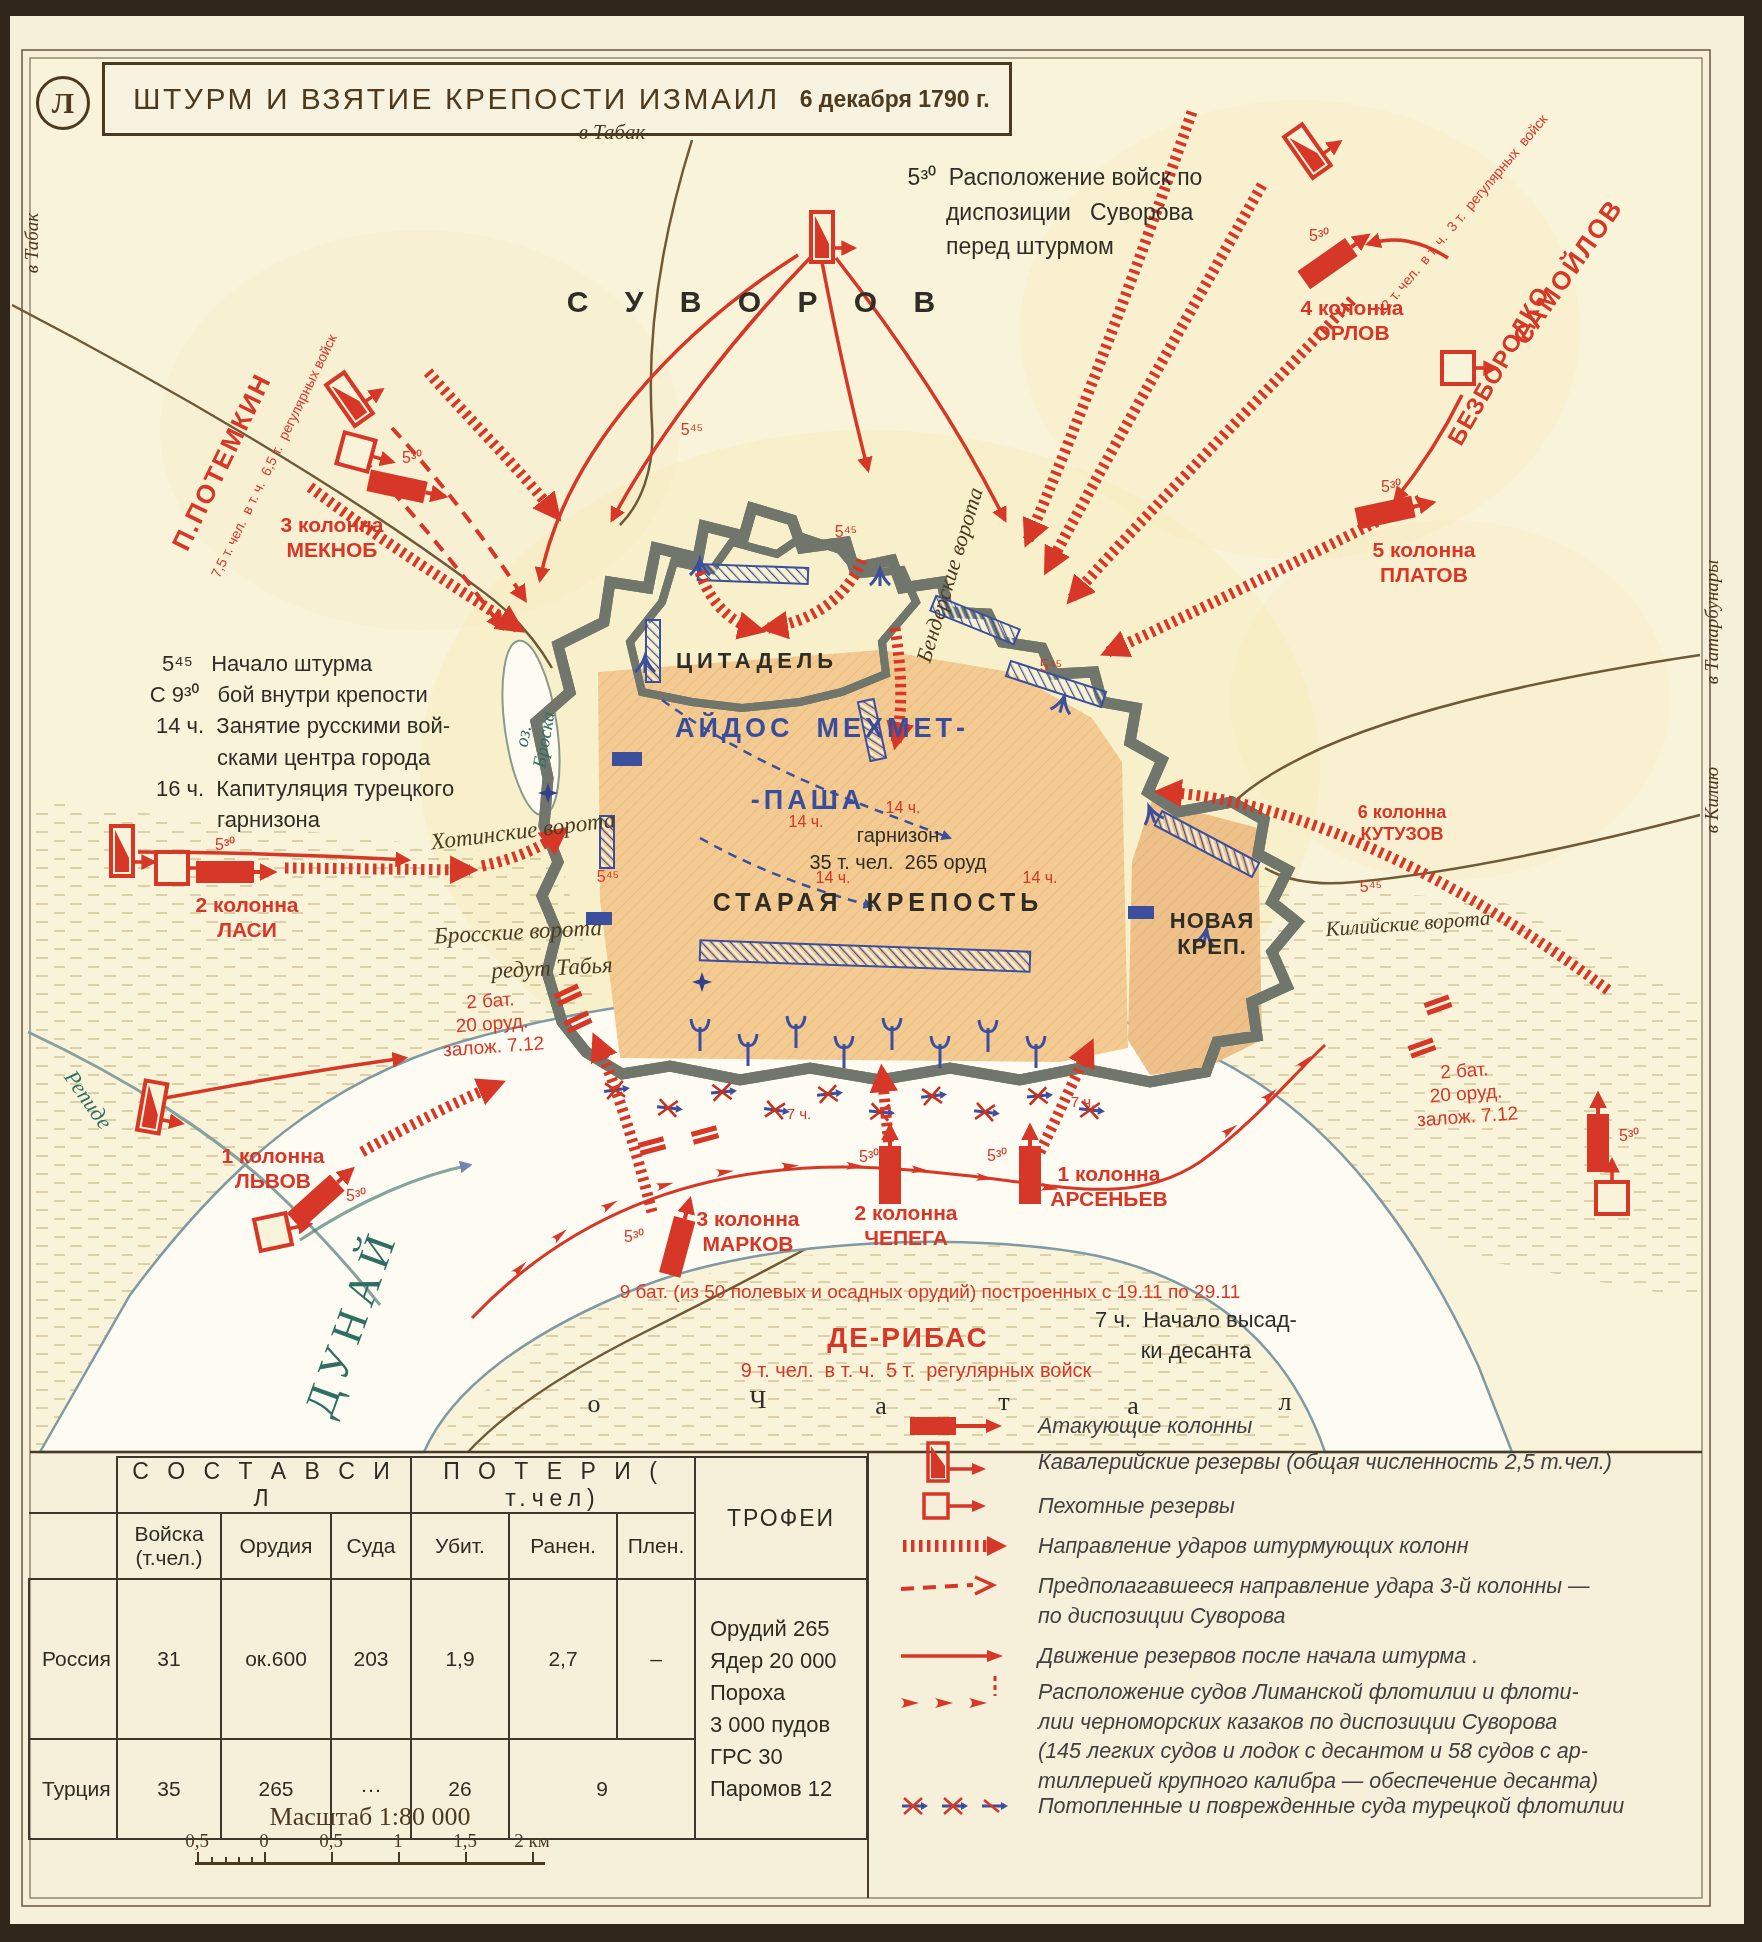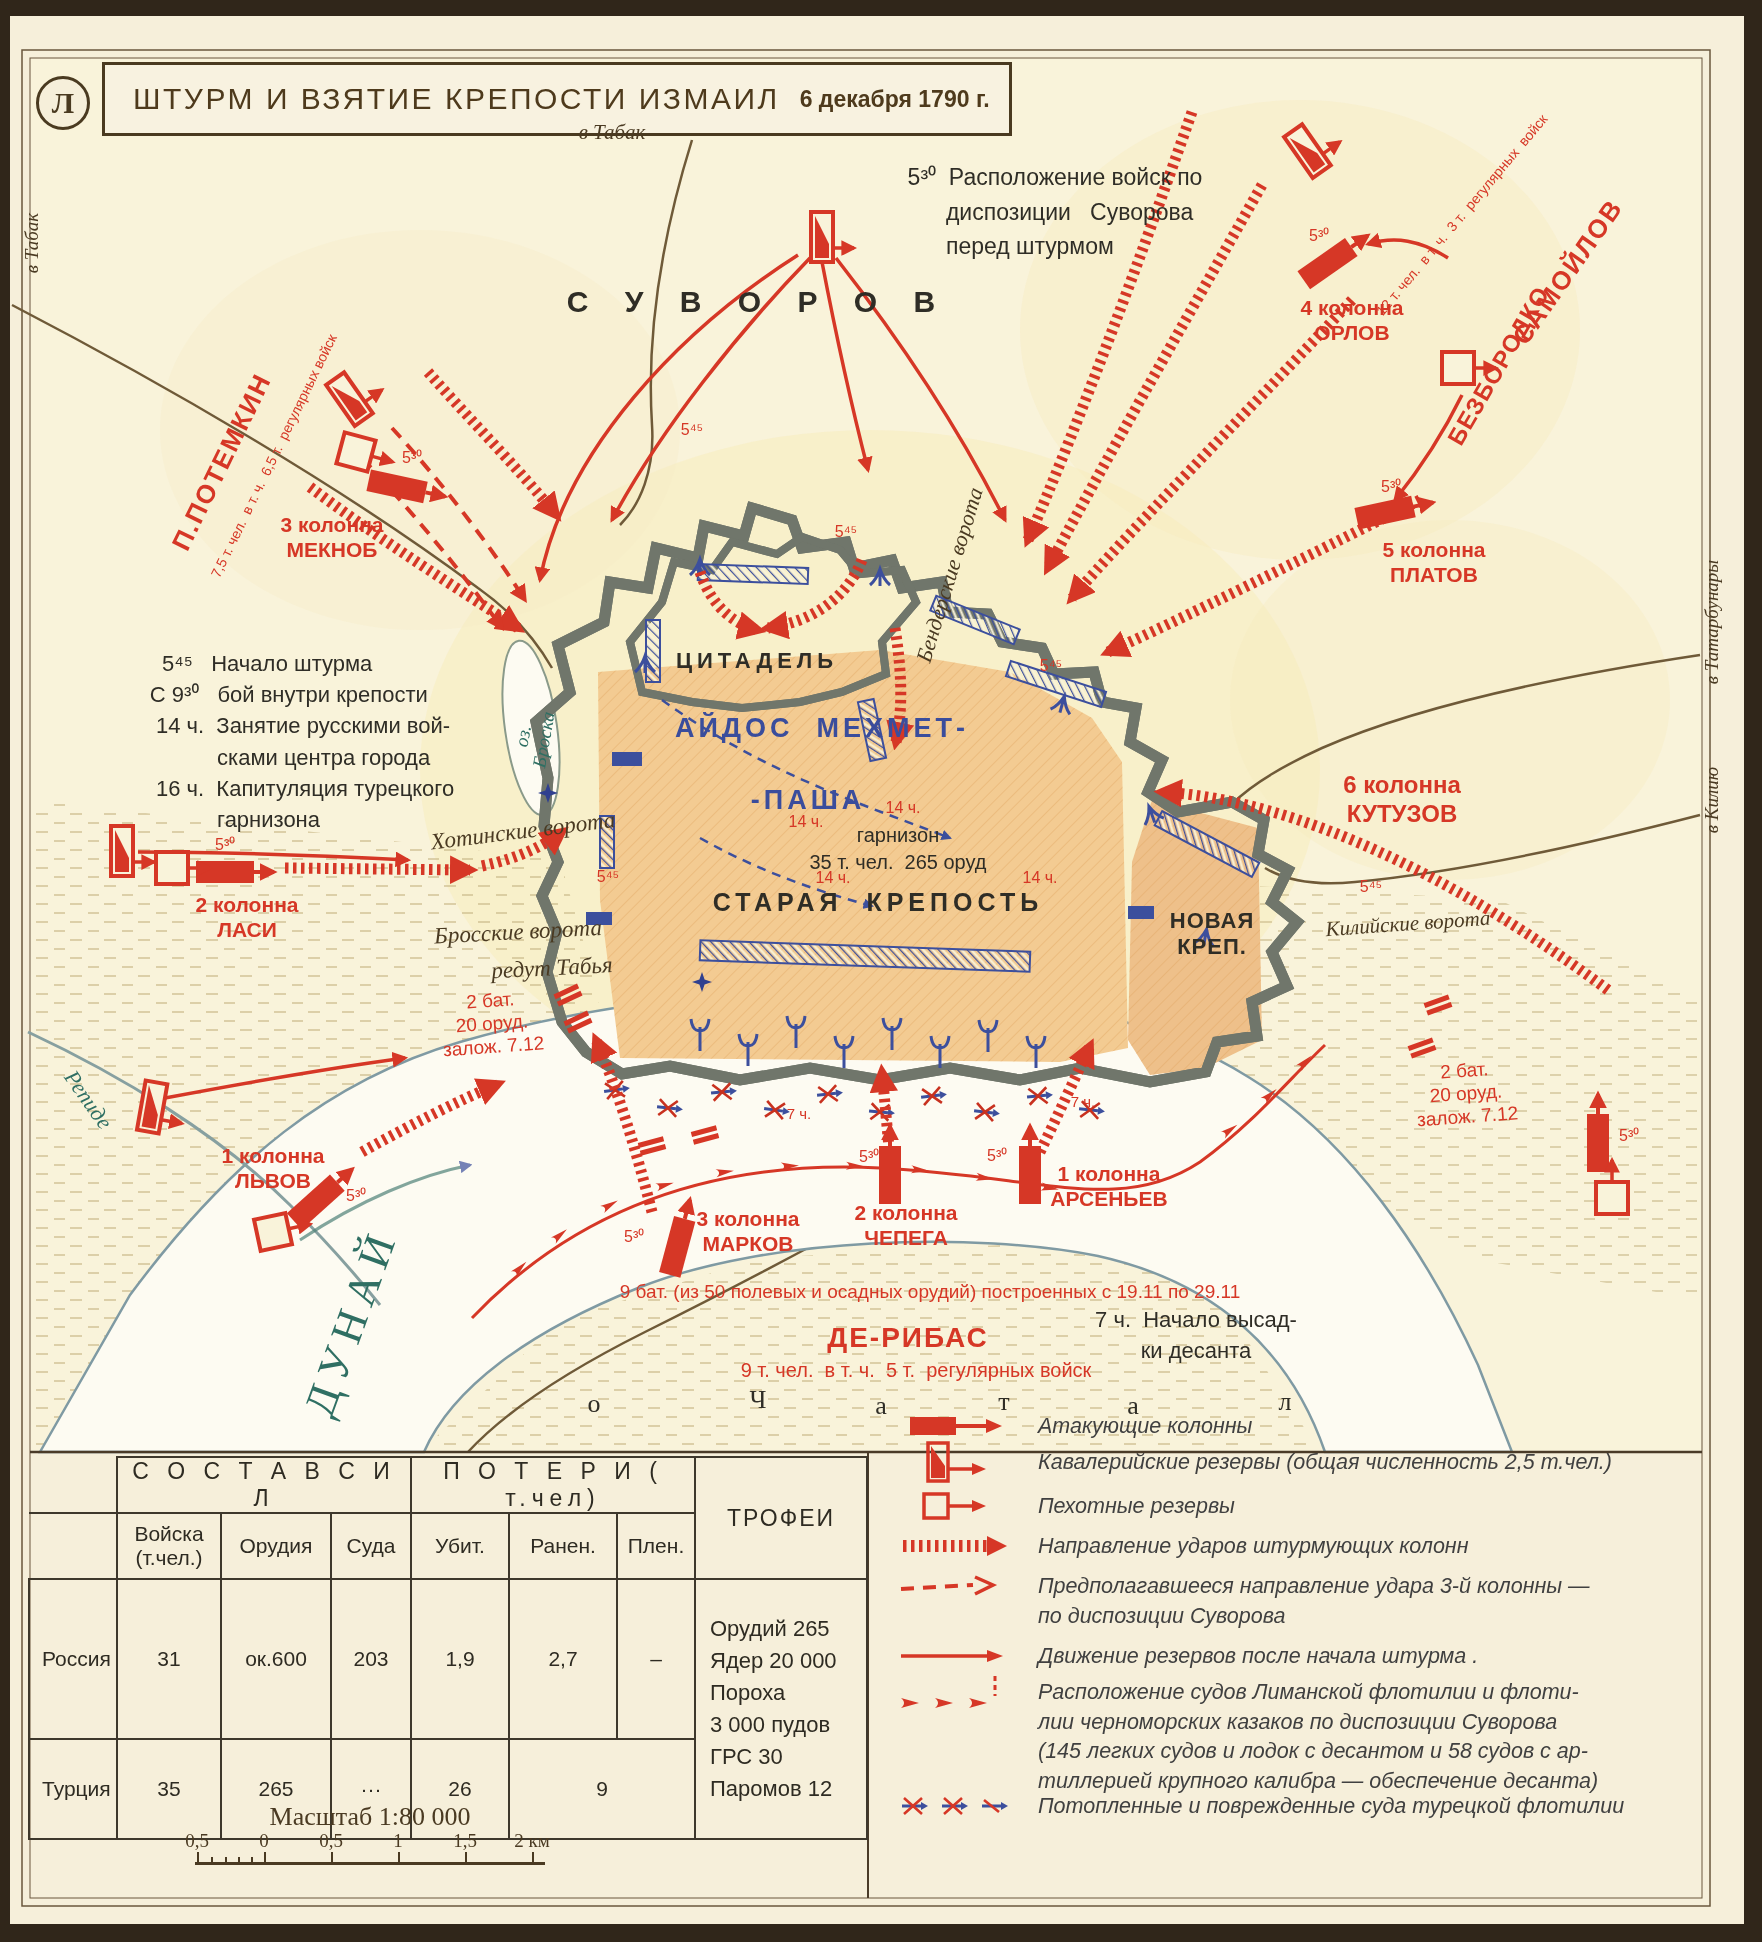--- a/index.html
+++ b/index.html
@@ -304,23 +304,23 @@
 МЕКНОБ</div>
       <div class="ml" style="left: 247px; top: 917px; font-size: 21px; color: rgb(214, 55, 38); transform: translate(-50%, -50%) rotate(0deg); font-weight: 700;">2 колонна
 ЛАСИ</div>
       <div class="ml" style="left: 273px; top: 1168px; font-size: 21px; color: rgb(214, 55, 38); transform: translate(-50%, -50%) rotate(0deg); font-weight: 700;">1 колонна
 ЛЬВОВ</div>
       <div class="ml" style="left: 1352px; top: 320px; font-size: 21px; color: rgb(214, 55, 38); transform: translate(-50%, -50%) rotate(0deg); font-weight: 700;">4 колонна
 ОРЛОВ</div>
       <div class="ml" style="left: 1568px; top: 272px; font-size: 26px; color: rgb(214, 55, 38); transform: translate(-50%, -50%) rotate(-55deg); font-weight: 700; letter-spacing: 2px;">САМОЙЛОВ</div>
       <div class="ml" style="left: 1499px; top: 366px; font-size: 24px; color: rgb(214, 55, 38); transform: translate(-50%, -50%) rotate(-60deg); font-weight: 700; letter-spacing: 1px;">БЕЗБОРОДКО</div>
       <div class="ml" style="left: 1462px; top: 215px; font-size: 14px; color: rgb(214, 55, 38); transform: translate(-50%, -50%) rotate(-50deg);">12 т. чел.  в т. ч.  3 т.  регулярных  войск</div>
-      <div class="ml" style="left: 1424px; top: 562px; font-size: 21px; color: rgb(214, 55, 38); transform: translate(-50%, -50%) rotate(0deg); font-weight: 700; margin-left: 10px;">5 колонна
+      <div class="ml" style="left: 1424px; top: 562px; font-size: 21px; color: rgb(214, 55, 38); transform: translate(-50%, -50%) rotate(0deg); font-weight: 700;">5 колонна
 ПЛАТОВ</div>
-      <div class="ml" style="left: 1402px; top: 800px; font-size: 24px; color: rgb(214, 55, 38); transform: translate(-50%, -50%) rotate(0deg); font-weight: 700;">6 колонна
+      <div class="ml" style="left: 1402px; top: 824px; font-size: 18px; color: rgb(214, 55, 38); transform: translate(-50%, -50%) rotate(0deg); font-weight: 700;">6 колонна
 КУТУЗОВ</div>
       <div class="ml" style="left: 1212px; top: 934px; font-size: 22px; color: rgb(47, 45, 38); transform: translate(-50%, -50%) rotate(0deg); font-weight: 700; letter-spacing: 1px;">НОВАЯ
 КРЕП.</div>
       <div class="ml" style="left: 1408px; top: 924px; font-size: 21px; color: rgb(74, 58, 34); transform: translate(-50%, -50%) rotate(-4deg); font-style: italic; font-family: &quot;Liberation Serif&quot;, serif;">Килийские ворота</div>
       <div class="ml" style="left: 757px; top: 661px; font-size: 22px; color: rgb(47, 45, 38); transform: translate(-50%, -50%) rotate(0deg); font-weight: 700; letter-spacing: 5px;">ЦИТАДЕЛЬ</div>
       <div class="ml" style="left: 822px; top: 728px; font-size: 27px; color: rgb(58, 77, 156); transform: translate(-50%, -50%) rotate(0deg); font-weight: 700; letter-spacing: 4px;">АЙДОС  МЕХМЕТ-</div>
       <div class="ml" style="left: 808px; top: 800px; font-size: 27px; color: rgb(58, 77, 156); transform: translate(-50%, -50%) rotate(0deg); font-weight: 700; letter-spacing: 4px;">-ПАША</div>
       <div class="ml" style="left: 898px; top: 849px; font-size: 20px; color: rgb(47, 45, 38); transform: translate(-50%, -50%) rotate(0deg); line-height: 1.35;">гарнизон
 35 т. чел.  265 оруд</div>
       <div class="ml" style="left: 878px; top: 902px; font-size: 25px; color: rgb(47, 45, 38); transform: translate(-50%, -50%) rotate(0deg); font-weight: 700; letter-spacing: 5px;">СТАРАЯ  КРЕПОСТЬ</div>

